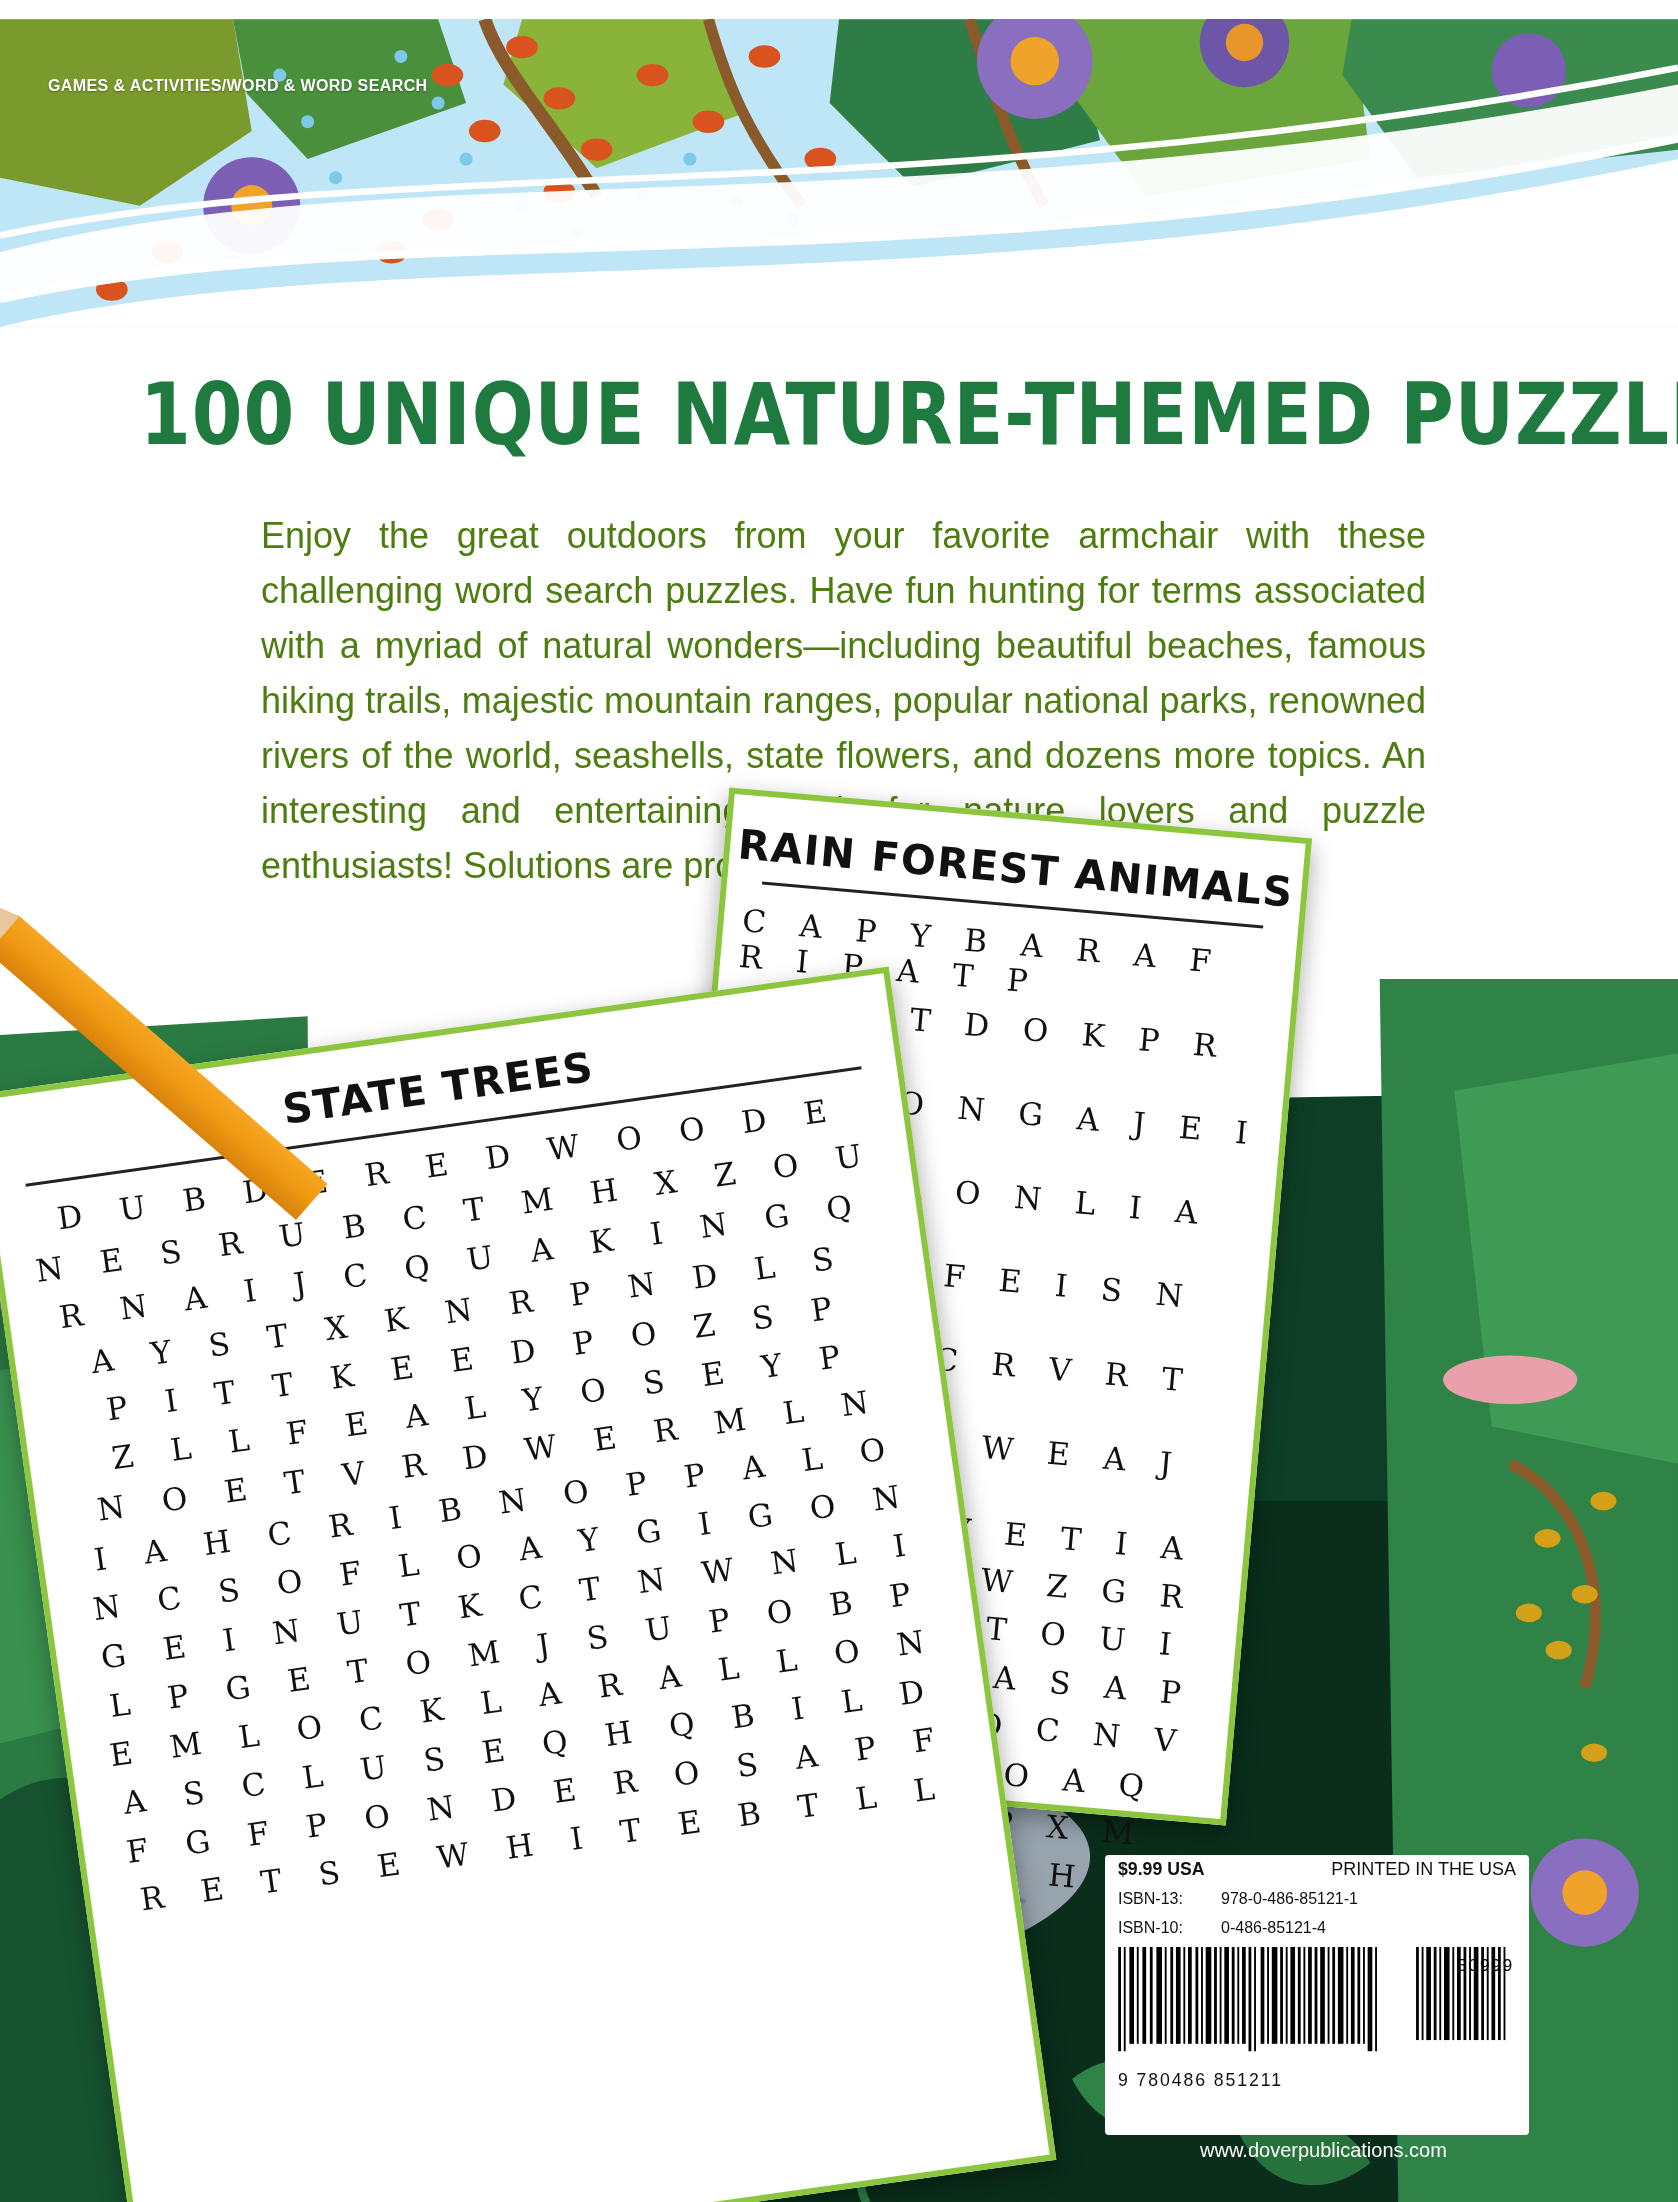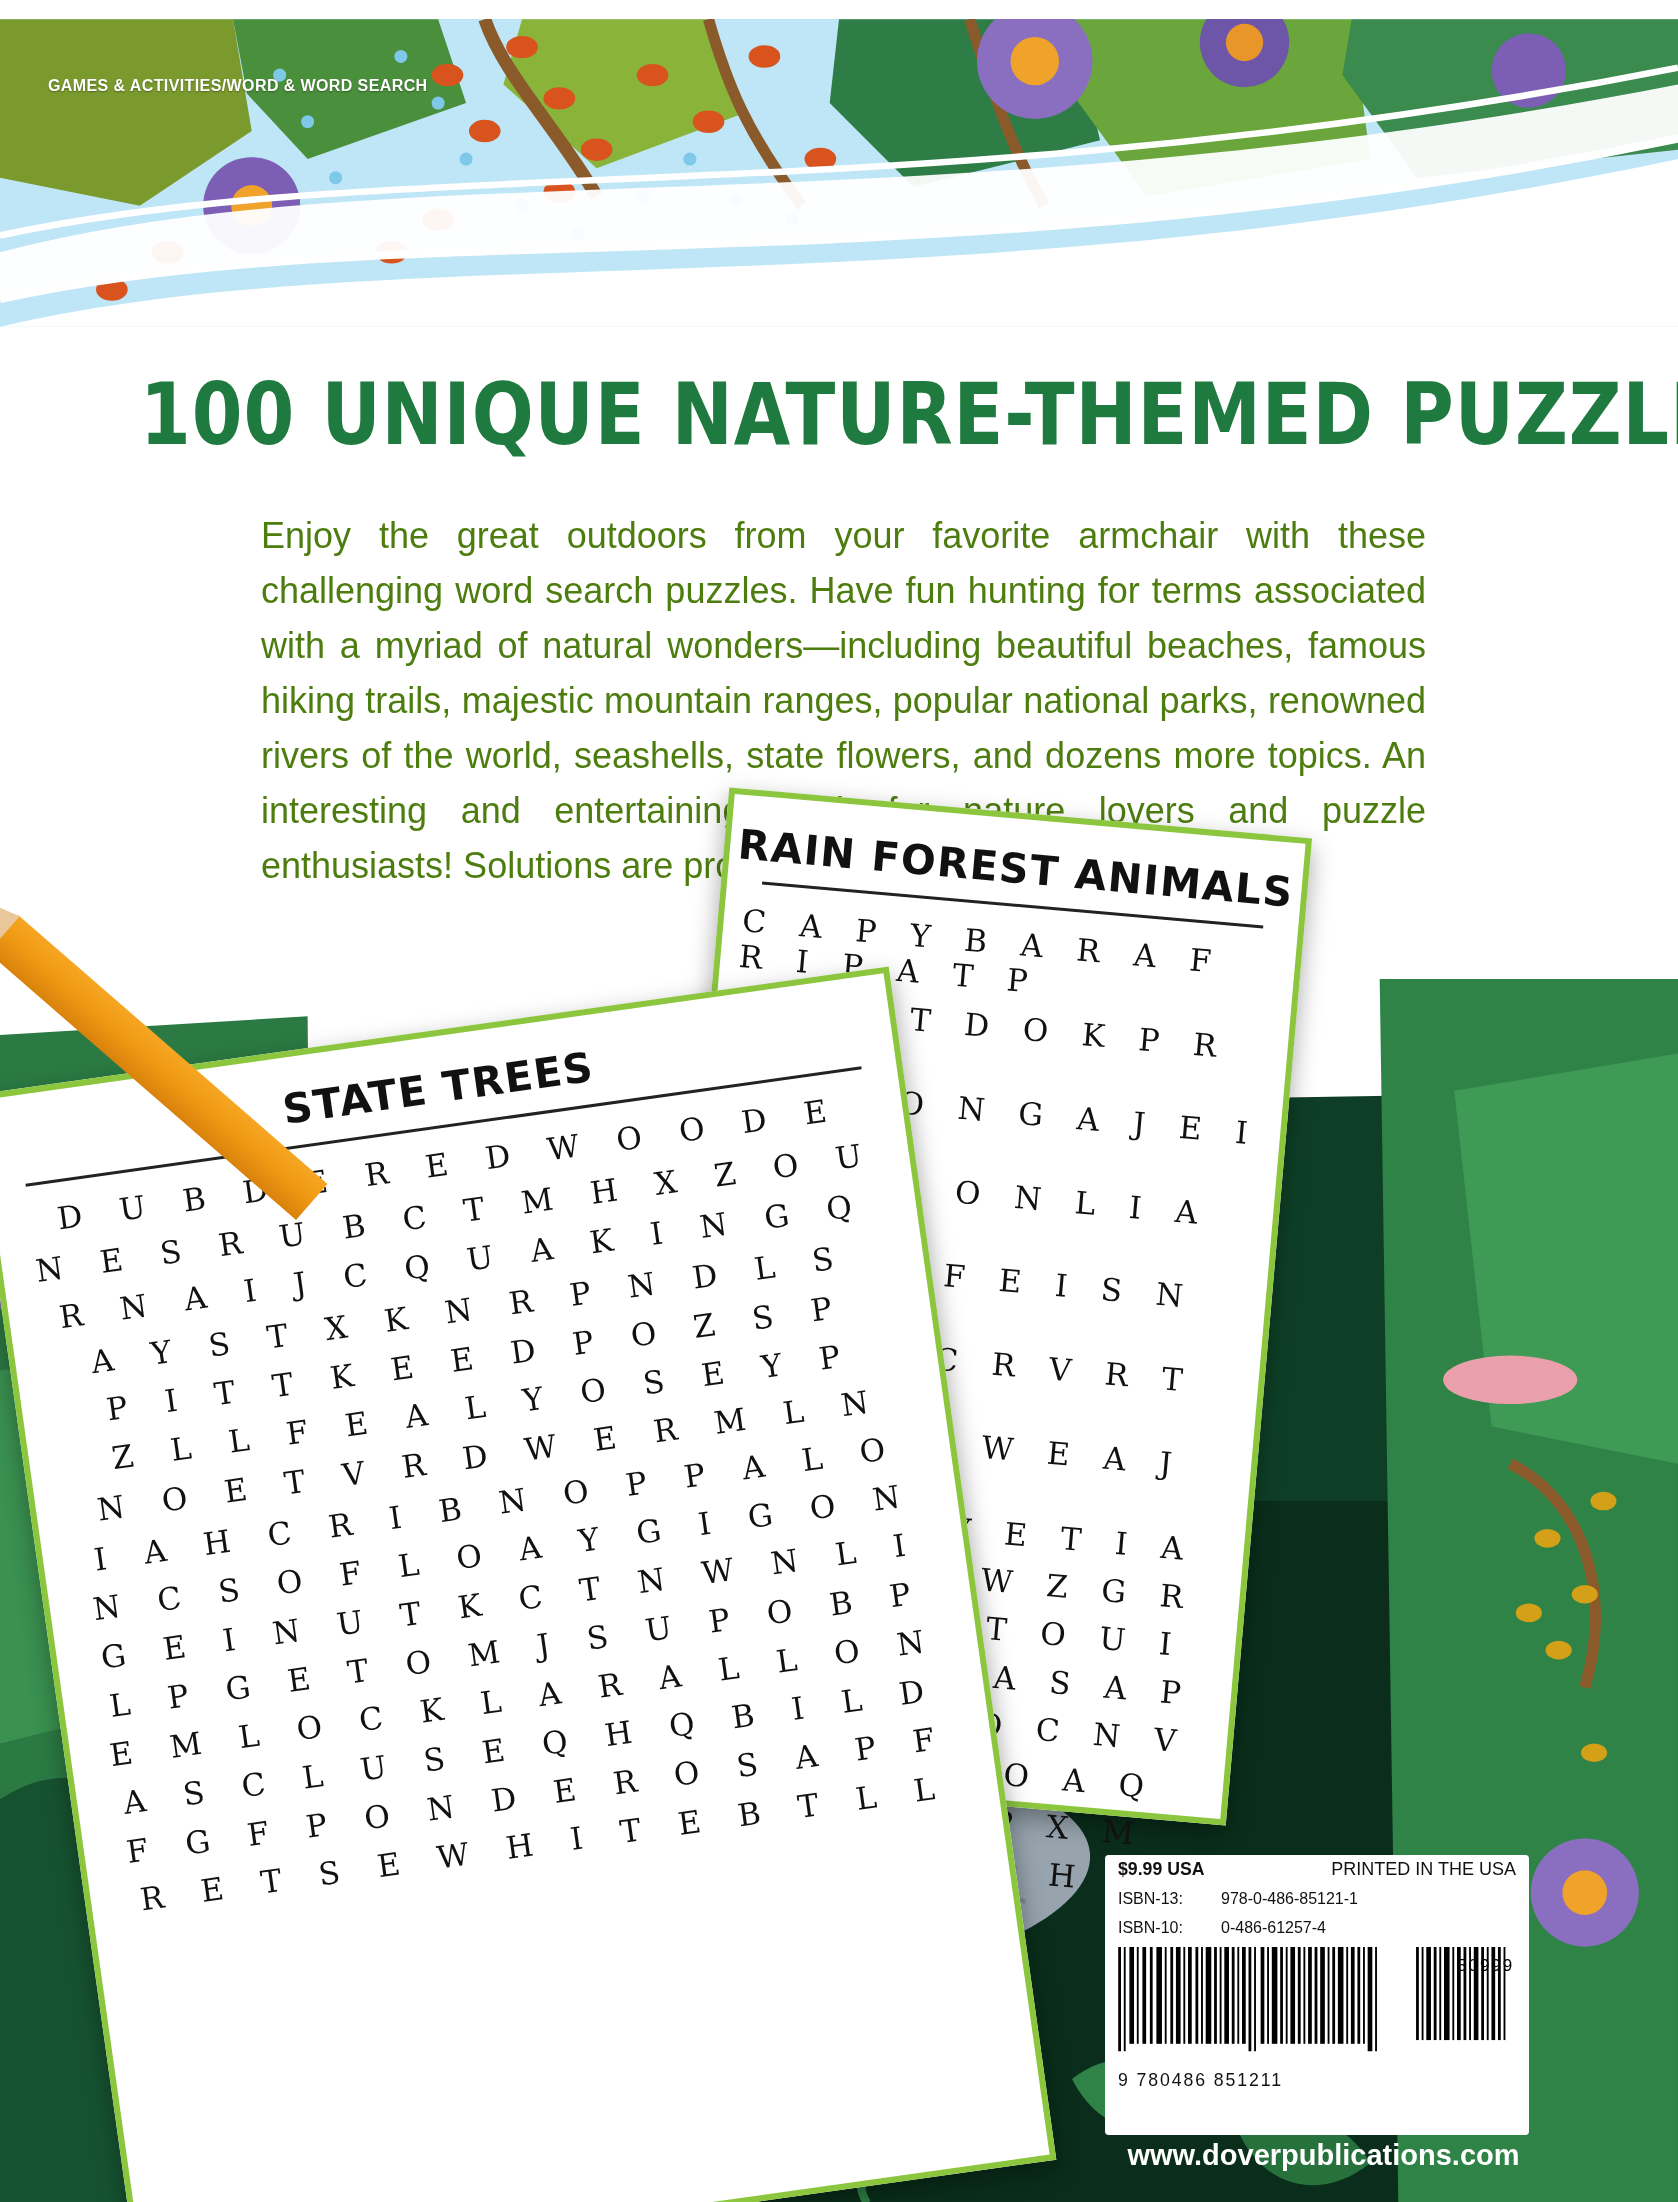--- a/index.html
+++ b/index.html
@@ -92,21 +92,21 @@
   .bc-row{display:flex;justify-content:space-between;align-items:baseline;}
   .bc-price{font-size:17.7px;font-weight:bold;color:#111;}
   .bc-printed{font-size:18px;color:#111;}
   .bc-isbn{font-size:16px;color:#111;margin-top:7.5px;line-height:1.35;}
   .bc-isbn span.lbl{display:inline-block;width:103px;}
   .bars{position:relative;height:121px;margin-top:9.3px;}
   .bc-num{font-size:17.7px;letter-spacing:1.9px;color:#111;text-align:left;margin-top:1.9px;}
   .bc-num2{position:absolute;right:15px;top:101px;font-size:17px;letter-spacing:1.9px;}
   .website{
     position:absolute;left:1081px;top:2139px;width:485px;text-align:center;
-    font-size:29px;font-weight:bold;color:#ffffff;
+    font-size:20px;font-weight:normal;color:#ffffff;
   }
 </style>
 </head>
 <body>
 
 <div class="top-band">
   <svg width="1678" height="308" viewBox="0 0 1800 330">
     <rect x="0" y="0" width="1800" height="330" fill="#bfe6f7"></rect>
 
     <path d="M0,0 L250,0 L270,120 L150,200 L0,170 Z" fill="#7a9a2e"></path>
@@ -287,21 +287,21 @@
 
 <div class="barcode-box">
   <div class="bc-row">
     <div class="bc-price">$9.99 USA</div>
     <div class="bc-printed">PRINTED IN THE USA</div>
   </div>
   <div class="bc-isbn">
     <span class="lbl">ISBN-13:</span><span>978-0-486-85121-1</span>
   </div>
   <div class="bc-isbn">
-    <span class="lbl">ISBN-10:</span><span>0-486-61257-4</span>
+    <span class="lbl">ISBN-10:</span><span>0-486-85121-4</span>
   </div>
   <div class="bars">
     <svg width="396" height="121" viewBox="0 0 425 130">
       <g fill="#000">
         <rect x="0" y="0" width="3" height="112"></rect>
           <rect x="6" y="0" width="2" height="112"></rect>
         <rect x="12" y="0" width="5" height="104"></rect>
           <rect x="20" y="0" width="2" height="104"></rect>
         <rect x="26" y="0" width="4" height="104"></rect>
           <rect x="34" y="0" width="3" height="104"></rect>

